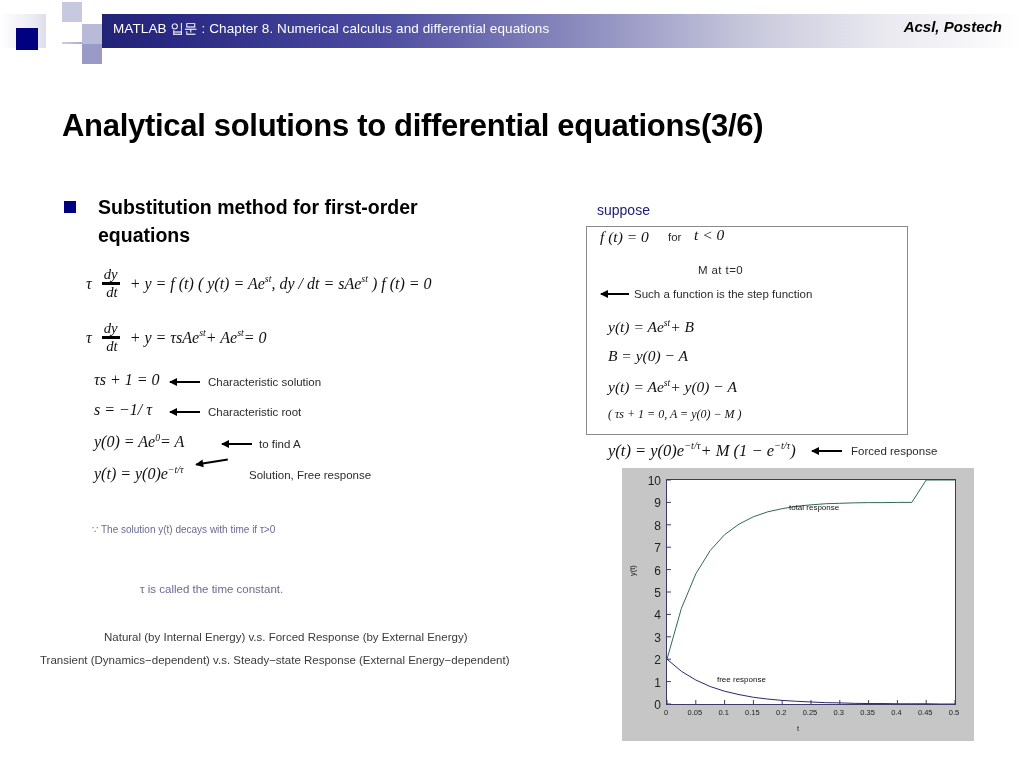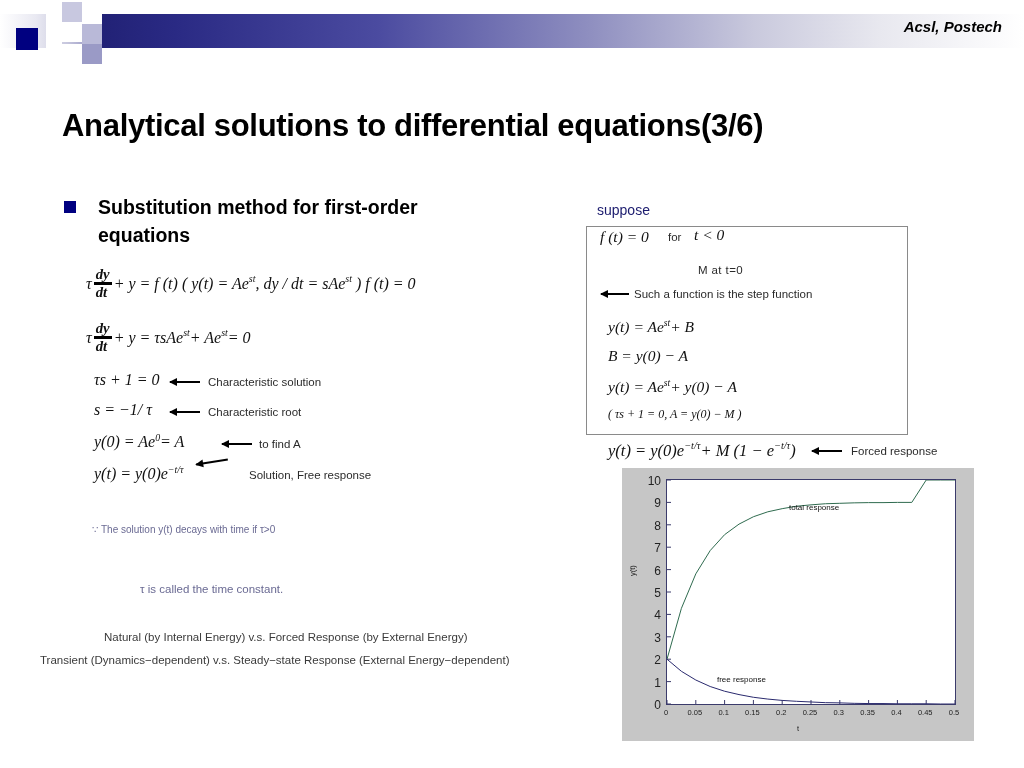--- a/index.html
+++ b/index.html
@@ -93,28 +93,27 @@
   .eq {
     position: absolute;
     font-family: "Liberation Serif", serif;
     color: #111111;
     white-space: nowrap;
   }
   .it { font-style: italic; }
   .frac {
     display: inline-block;
     vertical-align: middle;
-    text-align: left;
+    text-align: right;
     font-style: italic;
     line-height: 1.05;
     font-size: 0.92em;
-    margin: 0 2px;
+    margin: 0 10px;
     position: relative;
     top: -1px;
-    font-weight: bold;
   }
   .frac .num { display: block; padding: 0 2px; }
   .frac .den { display: block; border-top: 3px solid #000000; padding: 0 2px; }
   sup.e { font-size: 0.62em; font-style: italic; vertical-align: super; margin-top: 36px; }
 
   #eq-1 { left: 86px; top: 268px; font-size: 16px; }
   #eq-2 { left: 86px; top: 322px; font-size: 16px; }
   #eq-3 { left: 94px; top: 371px; font-size: 16px; }
   #eq-4 { left: 94px; top: 401px; font-size: 16px; }
   #eq-5 { left: 94px; top: 432px; font-size: 16px; }
@@ -268,20 +267,21 @@
   }
   #label-total { left: 176px; top: 32px; }
   #label-free  { left: 86px;  top: 176px; }
 </style>
 </head>
 <body>
 
 <div id="header-band">
   <div class="hdr-bar"></div>
   <div class="hdr-left-fade"></div>
+  <div id="header-title">MATLAB 입문 : Chapter 8. Numerical calculus and differential equations</div>
 </div>
 <div id="header-brand">Acsl, Postech</div>
 
 <div class="sq" id="sq-g"></div>
 <div class="sq" id="sq-a"></div>
 <div class="sq" id="sq-b"></div>
 <div class="sq" id="sq-c"></div>
 <div class="sq" id="sq-d"></div>
 <div class="sq" id="sq-e"></div>
 <div class="sq" id="sq-f"></div>

